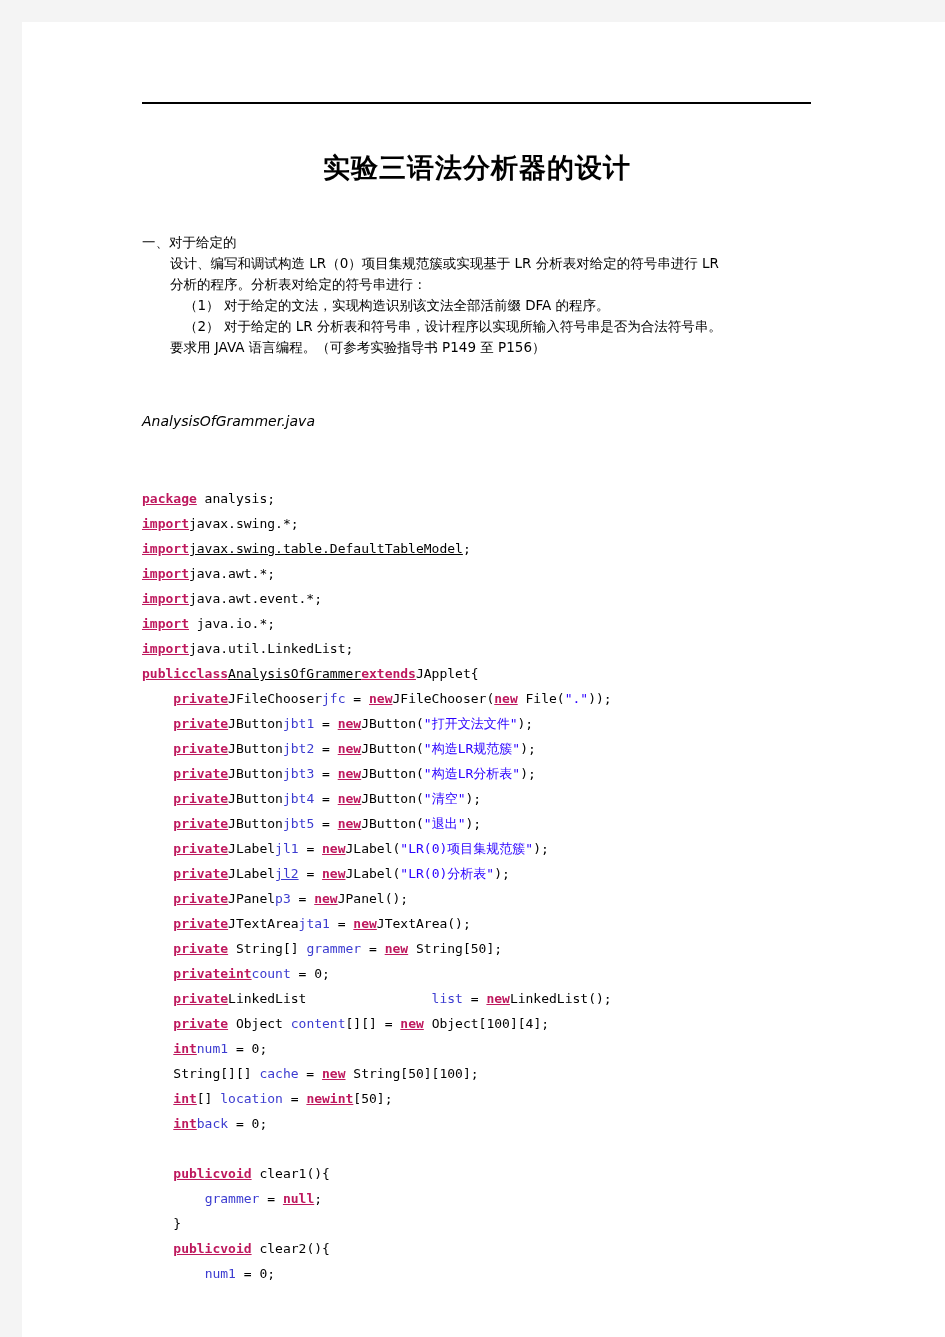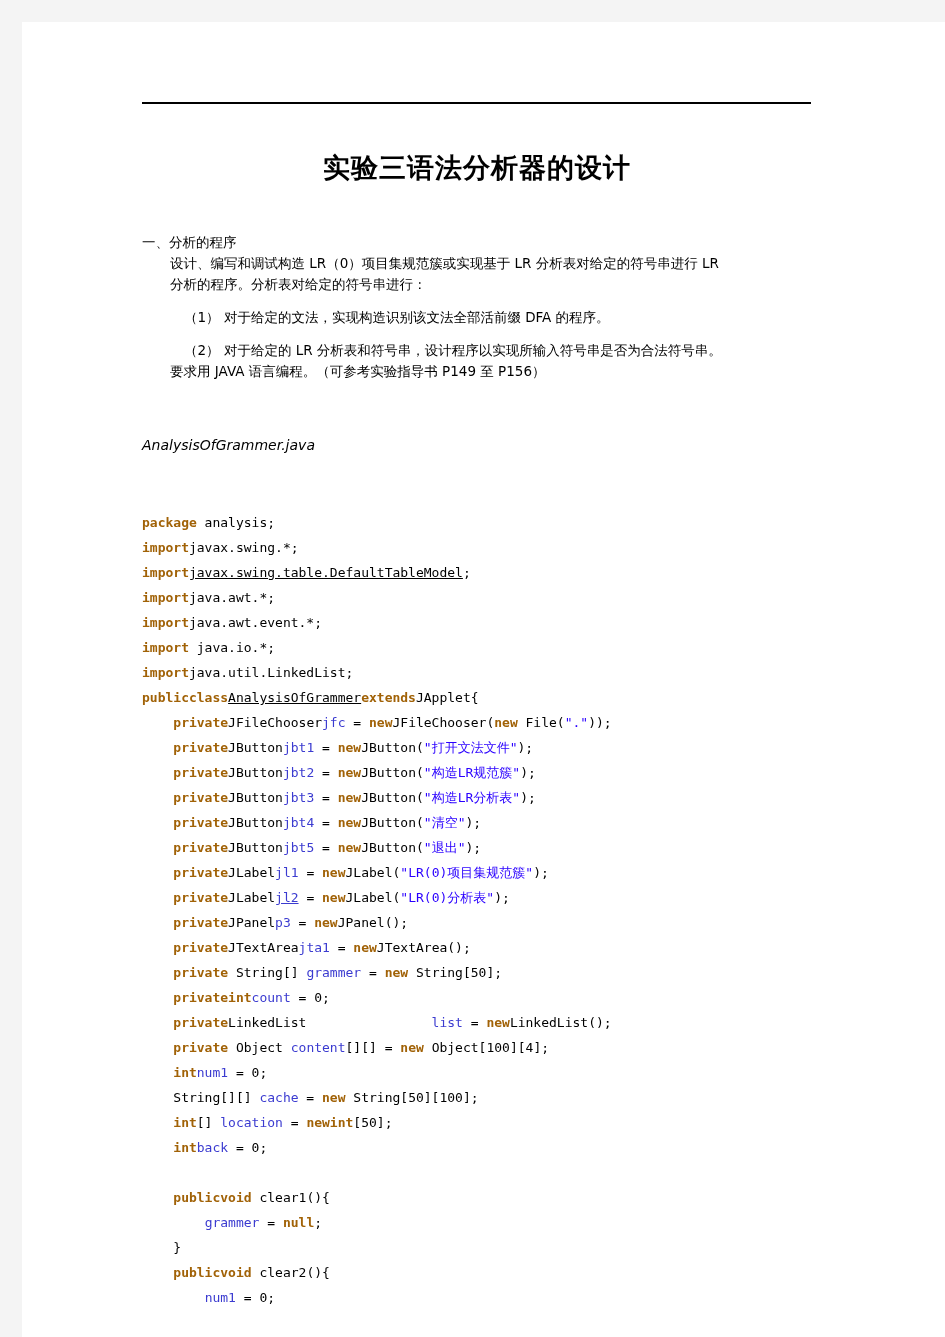--- a/index.html
+++ b/index.html
@@ -53,57 +53,57 @@
     line-height: 21px;
   }
   .sec-head {
     margin: 0;
   }
   .sec-body {
     margin: 0;
     padding-left: 28px;
   }
   .sec-body .ln { display: block; white-space: nowrap; }
-  .sec-body .ind { padding-left: 14px; margin-top: 12px; }
+  .sec-body .ind { padding-left: 14px; }
 
   
   #code {
     margin-top: 3px;
     font-family: "DejaVu Sans Mono", "Liberation Mono", monospace;
     font-size: 13px;
     line-height: 25px;
     color: #000;
     white-space: pre;
   }
   #code .cl { display: block; white-space: pre; min-height: 25px; }
   #code .fname {
     font-family: "DejaVu Sans", "Liberation Sans", sans-serif;
     font-size: 14px;
     line-height: 20px;
     color: #000;
     font-style: italic;
   }
-  .kw  { color: #a16207; font-weight: bold; }
+  .kw  { color: #be185d; font-weight: bold; text-decoration: underline; }
   .str { color: #2a00ff; }
   .var { color: #3b3bd0; text-align: right; }
   .pln { color: #000000; }
   .und { text-decoration: underline; }
 </style>
 </head>
 <body>
 
 <div id="page">
   <div id="content">
 
     <hr class="hrule">
 
     <h1 class="doc-title">实验三语法分析器的设计</h1>
 
     <div class="sec-block">
-      <div class="sec-head">一、分析的程序</div>
+      <div class="sec-head">一、对于给定的</div>
       <div class="sec-body">
         <span class="ln">设计、编写和调试构造 LR（0）项目集规范簇或实现基于 LR 分析表对给定的符号串进行 LR</span>
         <span class="ln">分析的程序。分析表对给定的符号串进行：</span>
         <span class="ln ind">（1）    对于给定的文法，实现构造识别该文法全部活前缀 DFA 的程序。</span>
         <span class="ln ind">（2）    对于给定的 LR 分析表和符号串，设计程序以实现所输入符号串是否为合法符号串。</span>
         <span class="ln">要求用 JAVA 语言编程。（可参考实验指导书 P149 至 P156）</span>
       </div>
     </div>
 
 

